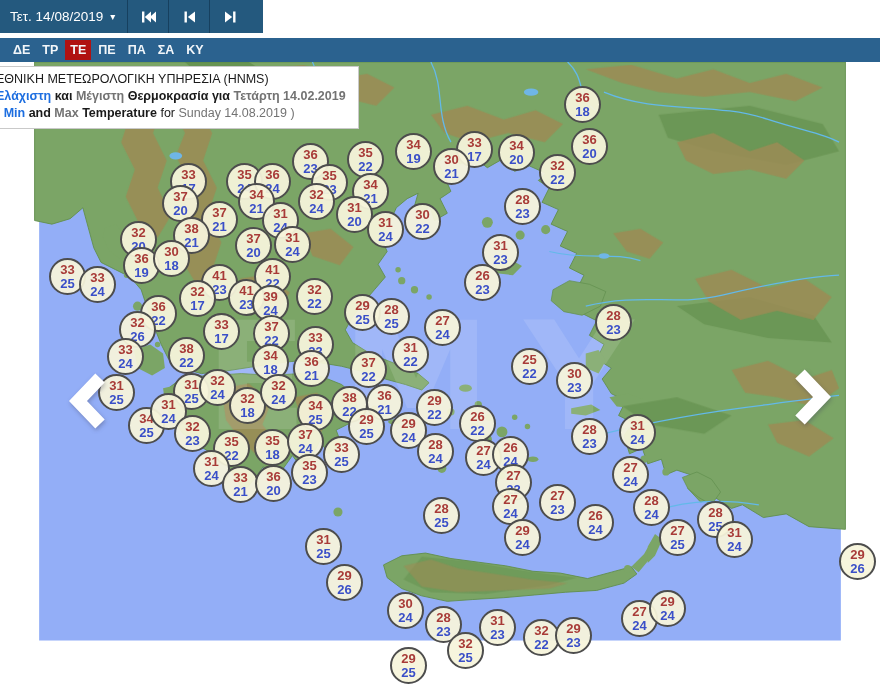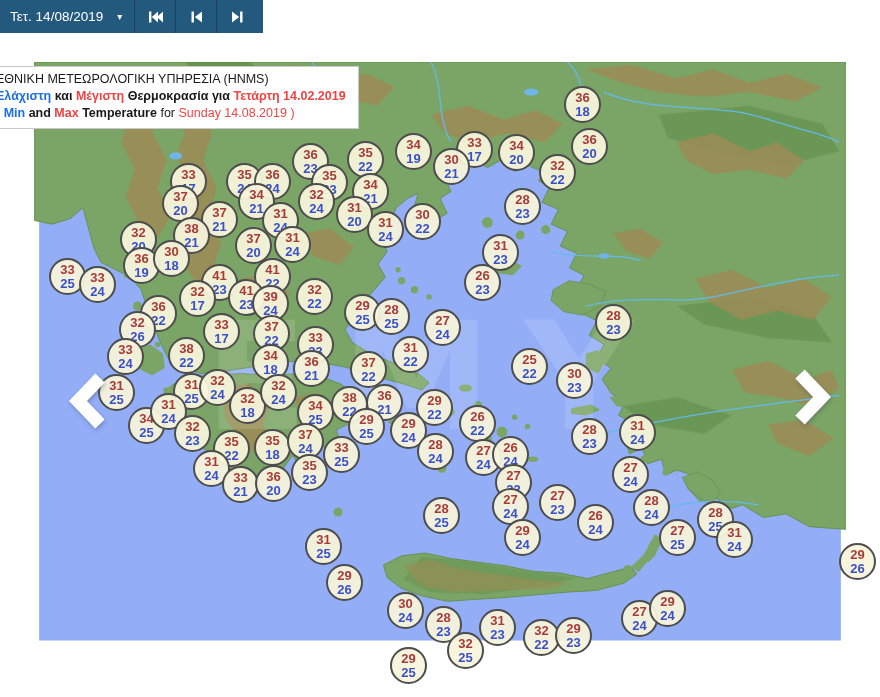--- a/index.html
+++ b/index.html
@@ -2,42 +2,42 @@
 <html><head>
 <meta charset="utf-8">
 <style>
   html,body{margin:0;padding:0;background:#fff;}
   #stage{position:relative;width:880px;height:697px;overflow:hidden;
          font-family:"Liberation Sans","DejaVu Sans",sans-serif;background:#fff;}
 
   
   .topbar{position:absolute;left:0;top:0;width:263px;height:33px;background:#24597e;
           display:flex;align-items:stretch;z-index:30;}
-  .date-ctl{display:flex;align-items:center;gap:14px;padding:0 12px 0 10px;color:#fff;
+  .date-ctl{display:flex;align-items:center;gap:7px;padding:0 12px 0 10px;color:#fff;
             font-size:13.5px;cursor:pointer;}
   .caret{font-size:10px;line-height:1;color:#fff;}
   .navbtns{display:flex;align-items:stretch;}
   .navbtn{width:40px;display:flex;align-items:center;justify-content:center;cursor:pointer;
           border-left:1px solid #16405f;}
   .navbtn svg{display:block}
 
   
   .daybar{position:absolute;left:0;top:38px;width:880px;height:24px;background:#2b628f;
           display:flex;align-items:center;padding-left:8px;box-sizing:border-box;z-index:29;}
   .day{color:#f2f6fa;font-weight:bold;font-size:12.5px;padding:4px 5px;margin-right:2px;
        cursor:pointer;line-height:1;}
   .day.active{background:#b01111;}
 
   
   .legend{position:absolute;left:-14px;top:66px;z-index:28;background:#ffffff;
           border:1px solid #c9c9c9;padding:4px 12px 6px 9px;font-size:12.5px;line-height:17px;
           white-space:nowrap;color:#1a1a1a;}
   .seg-b{font-weight:bold}
   .seg-blue{color:#1d6ee0}
-  .seg-red{color:#ef4444}
+  .seg-red{color:#737373}
   .seg-black{color:#1a1a1a}
 
   
   .mapsvg{position:absolute;left:0;top:62px;z-index:1;}
   .watermark{position:absolute;left:205px;top:290px;z-index:2;font-size:150px;font-weight:bold;
              color:rgba(255,255,255,0.12);letter-spacing:34px;pointer-events:none;
              font-family:"DejaVu Sans",sans-serif;}
 
   
   .bubble{position:absolute;width:37px;height:37px;border-radius:50%;box-sizing:border-box;
@@ -616,20 +616,29 @@
   <svg class="arrow" style="left:790px;top:366px" width="46" height="60">
     <polyline points="10,8 32,31 10,54" fill="none" stroke="#ffffff" stroke-width="13"></polyline>
   </svg>
 
   <div class="legend">
     <div>ΕΘΝΙΚΗ ΜΕΤΕΩΡΟΛΟΓΙΚΗ ΥΠΗΡΕΣΙΑ (HNMS)</div>
     <div><span class="seg-blue seg-b">Ελάχιστη</span><span class="seg-black seg-b"> και </span><span class="seg-red seg-b">Μέγιστη</span><span class="seg-black seg-b"> Θερμοκρασία για </span><span class="seg-red seg-b">Τετάρτη 14.02.2019</span></div>
     <div><span class="seg-blue seg-b">( Min</span><span class="seg-black seg-b"> and </span><span class="seg-red seg-b">Max</span><span class="seg-black seg-b"> Temperature</span><span class="seg-black"> for </span><span class="seg-red">Sunday 14.08.2019 )</span></div>
   </div>
 
+  <div class="daybar" id="daybar">
+      <div class="day">ΔΕ</div>
+      <div class="day">ΤΡ</div>
+      <div class="day active">ΤΕ</div>
+      <div class="day">ΠΕ</div>
+      <div class="day">ΠΑ</div>
+      <div class="day">ΣΑ</div>
+      <div class="day">ΚΥ</div>
+    </div>
 
   <div class="topbar">
     <div class="date-ctl">
       <span>Τετ. 14/08/2019</span>
       <span class="caret">▾</span>
     </div>
     <div class="navbtns">
       <div class="navbtn">
         <svg width="15" height="12">
           <rect x="1" y="0.5" width="2.4" height="11" fill="#fff"></rect>

